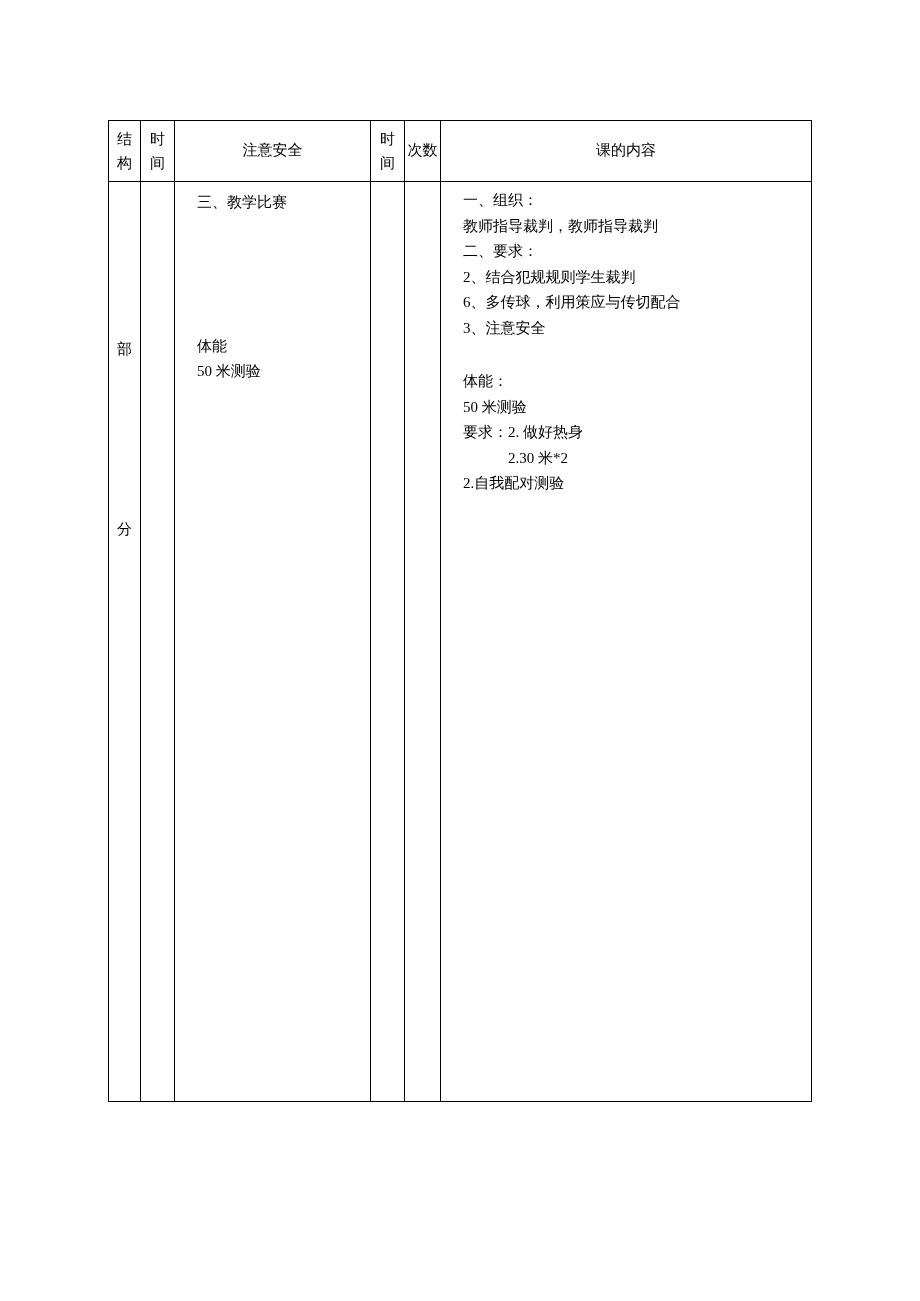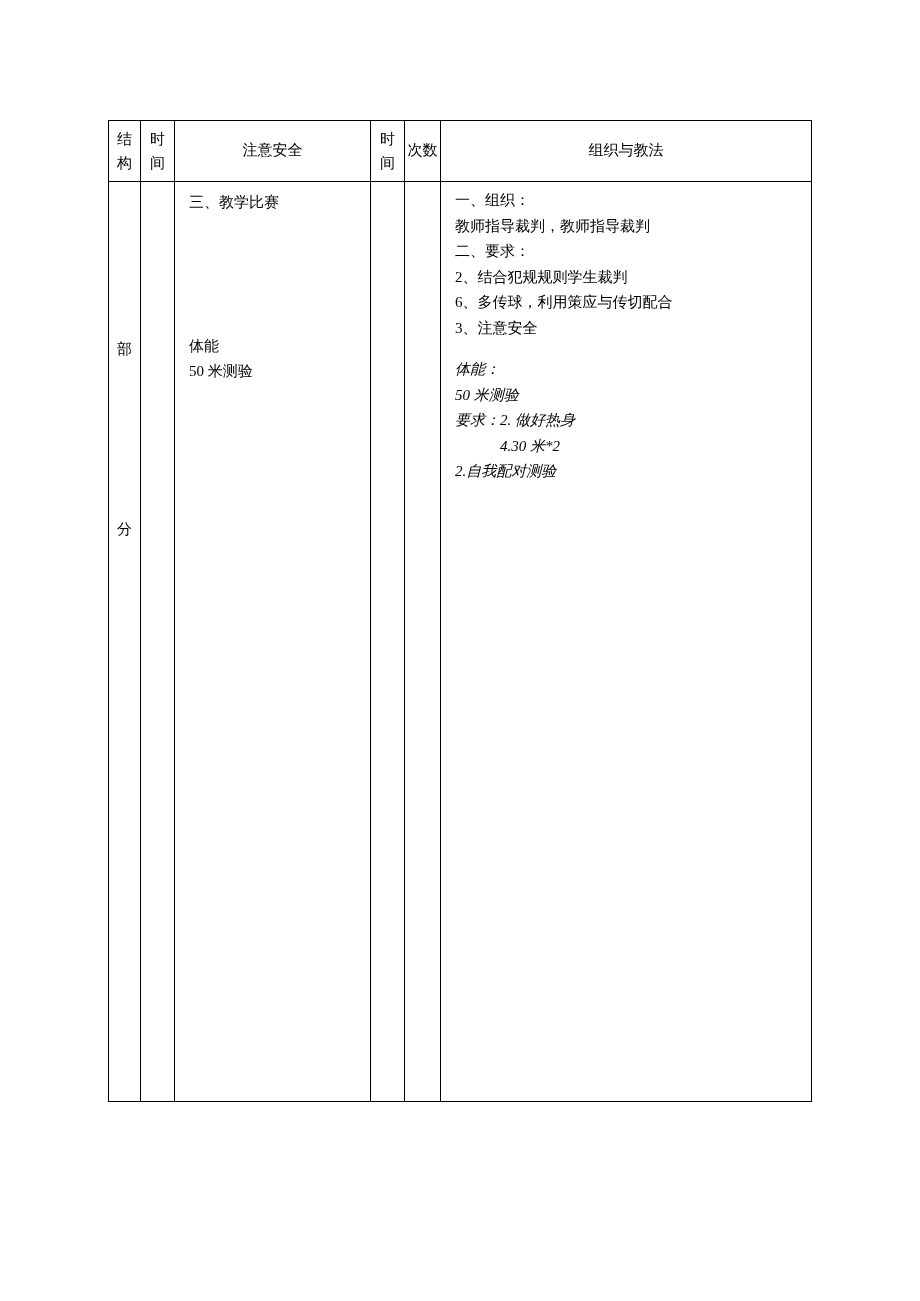--- a/index.html
+++ b/index.html
@@ -20,21 +20,21 @@
       padding: 120px 108px 100px 108px;
     }
     table {
       border-collapse: collapse;
       width: 100%;
       table-layout: fixed;
     }
     td {
       border: 1px solid #000;
       vertical-align: top;
-      padding: 4px 12px;
+      padding: 4px 20px;
       line-height: 1.7;
     }
     .col-structure {
       width: 32px;
       text-align: center;
       vertical-align: top;
     }
     .col-time1 {
       width: 34px;
       text-align: center;
@@ -92,22 +92,21 @@
     .content-section-2 {
       margin-top: 118px;
     }
     .method-block {
       padding: 2px 2px 0 2px;
     }
     .method-line {
       white-space: nowrap;
     }
     .method-section-2 {
-      margin-top: 16px;
-      font-style: italic;
+      margin-top: 28px;
     }
     .indent-req {
       padding-left: 45px;
     }
     .indent-req-line {
       padding-left: 0;
     }
   </style>
 </head>
 <body>
@@ -128,21 +127,21 @@
         <span>注意安全</span>
       </td>
       <td class="col-time2 header-cell vertical-label">
         <span>时</span>
         <span>间</span>
       </td>
       <td class="col-count header-cell">
         <span>次数</span>
       </td>
       <td class="col-method header-cell">
-        <span>组织与教法</span>
+        <span>课的内容</span>
       </td>
     </tr>
     <tr class="body-row">
       <td class="col-structure structure-body">
         <span class="structure-char char-bu">部</span>
         <span class="structure-char char-fen">分</span>
       </td>
       <td class="col-time1"></td>
       <td class="col-content">
         <div class="content-block">
@@ -160,21 +159,21 @@
           <div class="method-line">一、组织：</div>
           <div class="method-line">教师指导裁判，教师指导裁判</div>
           <div class="method-line">二、要求：</div>
           <div class="method-line">2、结合犯规规则学生裁判</div>
           <div class="method-line">6、多传球，利用策应与传切配合</div>
           <div class="method-line">3、注意安全</div>
           <div class="method-section-2">
             <div class="method-line">体能：</div>
             <div class="method-line">50 米测验</div>
             <div class="method-line">要求：2. 做好热身</div>
-            <div class="method-line indent-req">4.30 米*2</div>
+            <div class="method-line indent-req">2.30 米*2</div>
             <div class="method-line indent-req-line">2.自我配对测验</div>
           </div>
         </div>
       </td>
     </tr>
   </tbody>
     </table>
 </div>
 
 </body></html>

